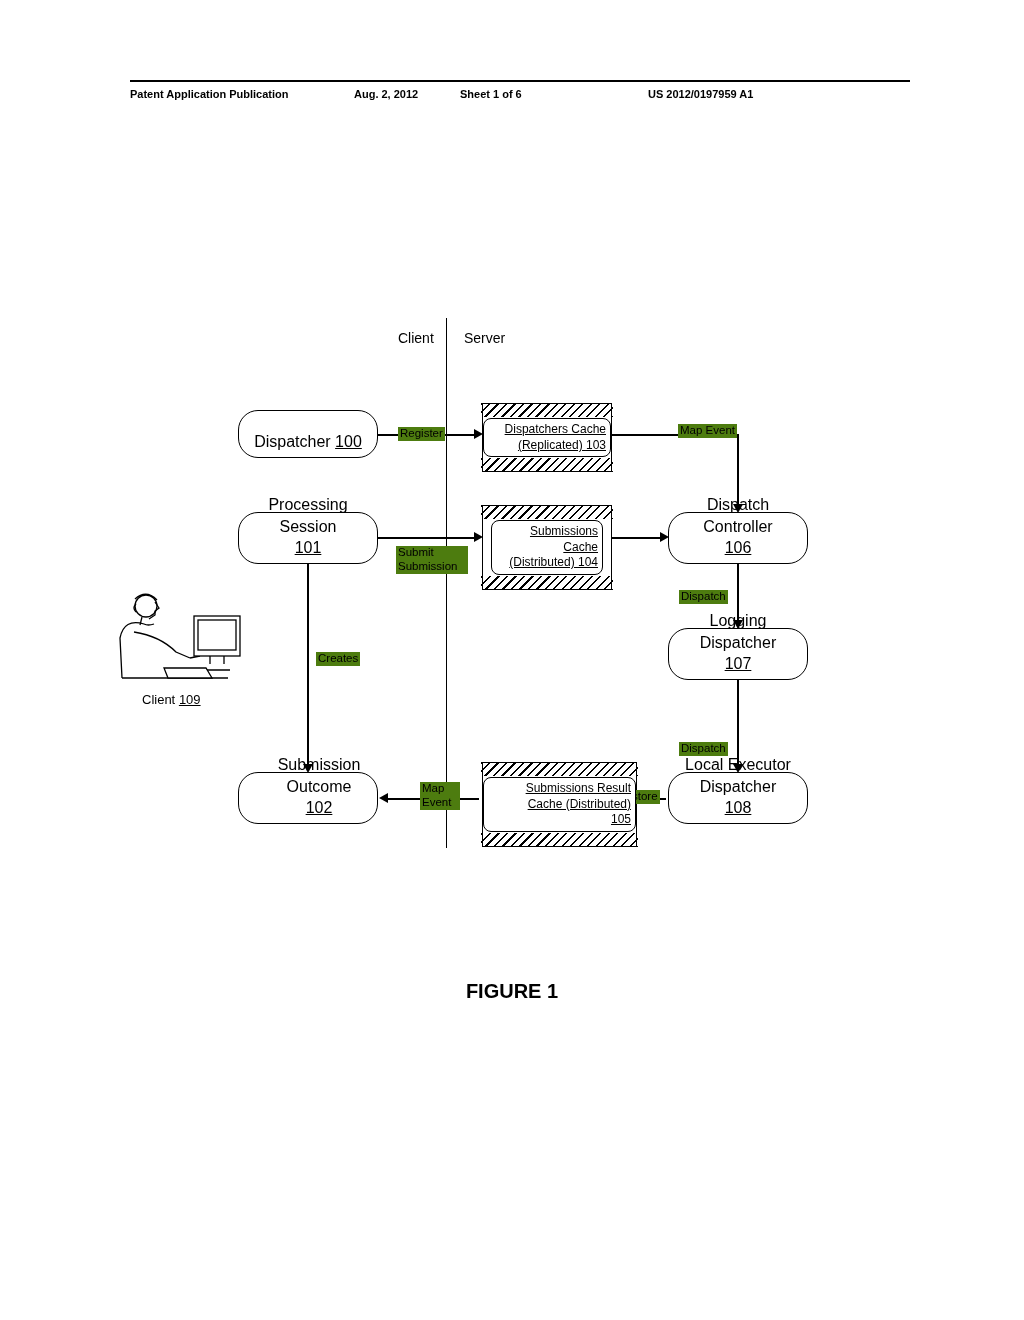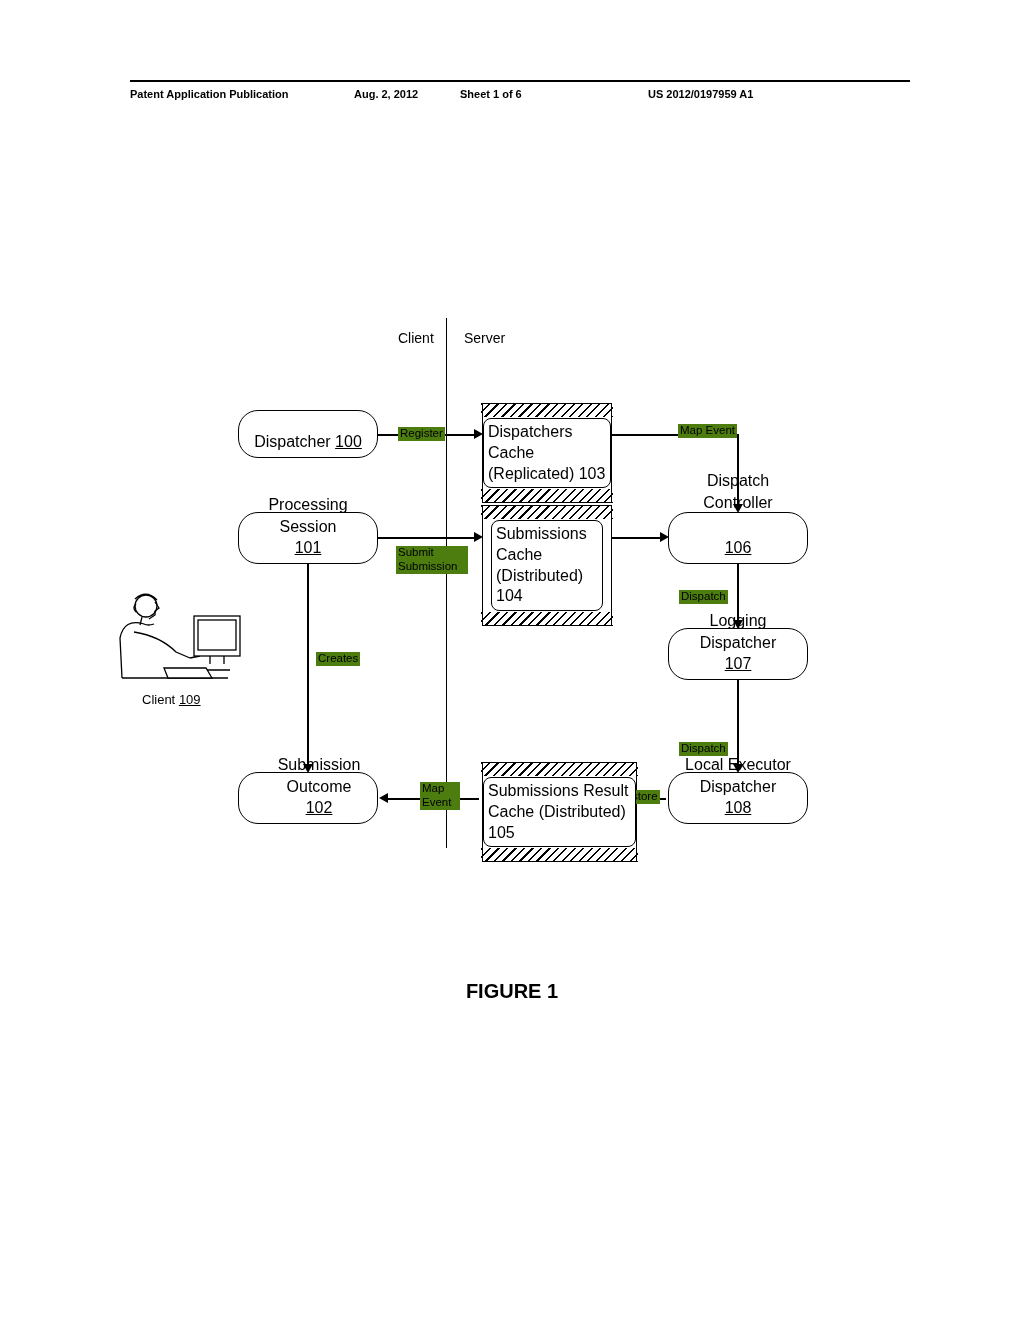--- a/index.html
+++ b/index.html
@@ -73,21 +73,21 @@
   }
   .hatched::before,
   .hatched::after {
     content: '';
     position: absolute;
     left: -2px;
     right: -2px;
     height: 14px;
     background: repeating-linear-gradient(135deg, #000 0 1.5px, transparent 1.5px 6px);
   }
-  .hatched { position: absolute; border: 1.5px solid #000; font-size: 16px; text-align:left; }
+  .hatched { position: absolute; border: 1.5px solid #000; font-size: 12px; text-align:right;text-decoration:underline; }
   .hatched-inner {
     border: 1.5px solid #000;
     border-radius: 8px;
     background: #fff;
     padding: 3px 4px;
     line-height: 1.3;
     position: relative;
     z-index: 2;
   }
   .hatched::before { top: -1px; }
@@ -190,21 +190,21 @@
       Submissions Cache<br>(Distributed) <span class="ref">104</span>
     </div>
   </div>
 
   <div class="hatched" style="top:452px;left:362px;width:155px;">
     <div class="hatched-inner" style="margin:14px 0;">
       Submissions Result<br>Cache (Distributed)<br><span class="ref">105</span>
     </div>
   </div>
 
-  <div class="node" style="top:202px;left:548px;width:140px;height:52px;gap:24px;">
+  <div class="node" style="top:202px;left:548px;width:140px;height:52px;">
     <span>Dispatch Controller</span>
     <span class="ref">106</span>
   </div>
 
   <div class="node" style="top:318px;left:548px;width:140px;height:52px;">
     <span>Logging Dispatcher</span>
     <span class="ref">107</span>
   </div>
 
   <div class="node" style="top:462px;left:548px;width:140px;height:52px;">

